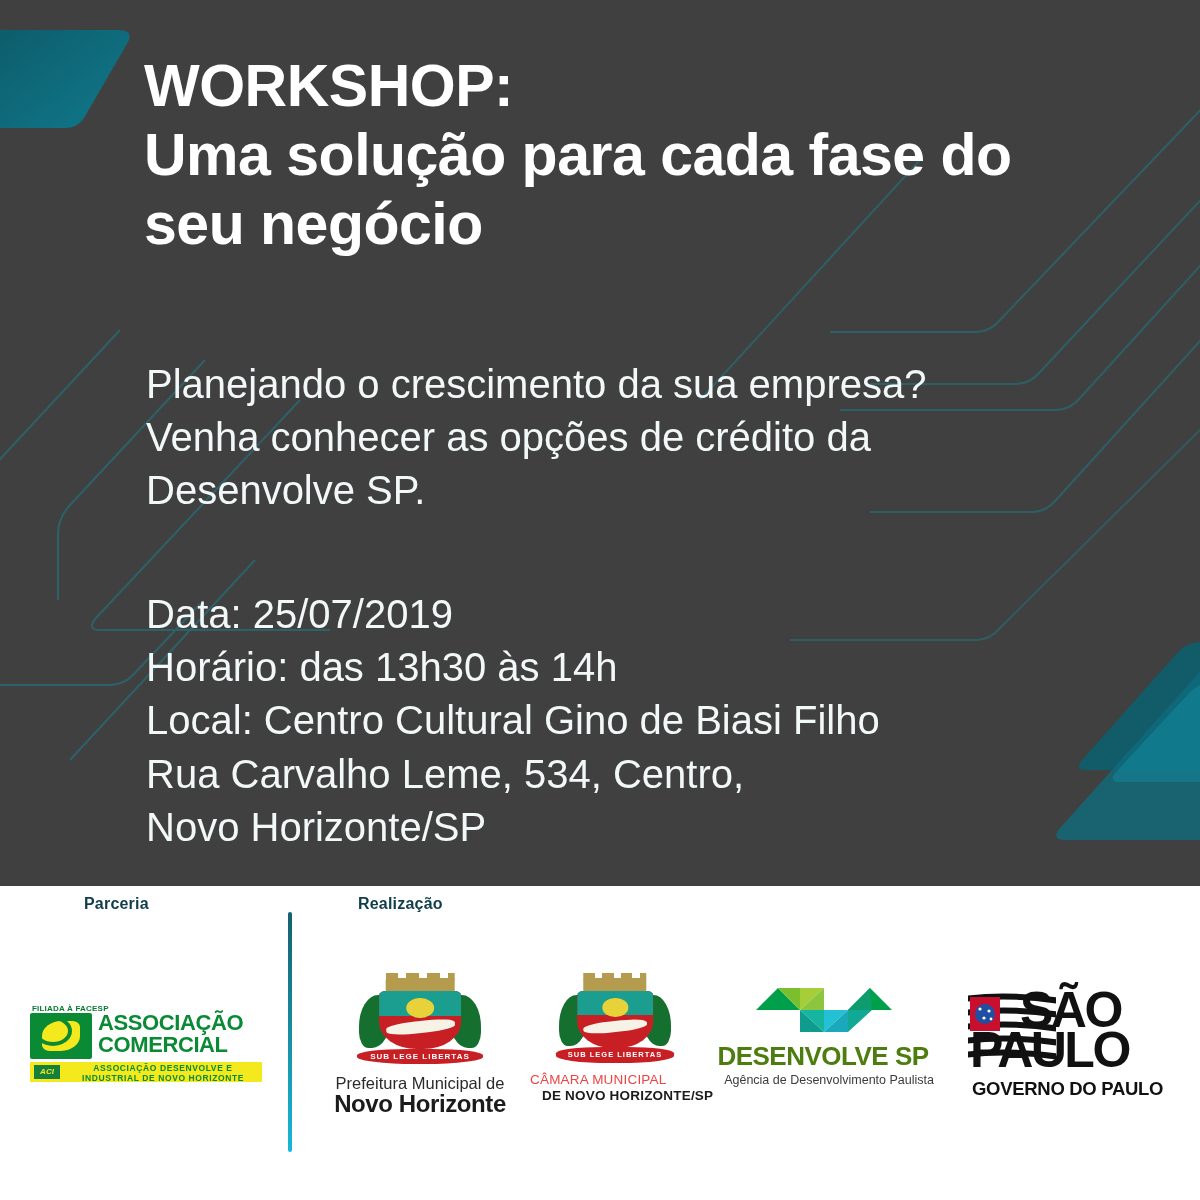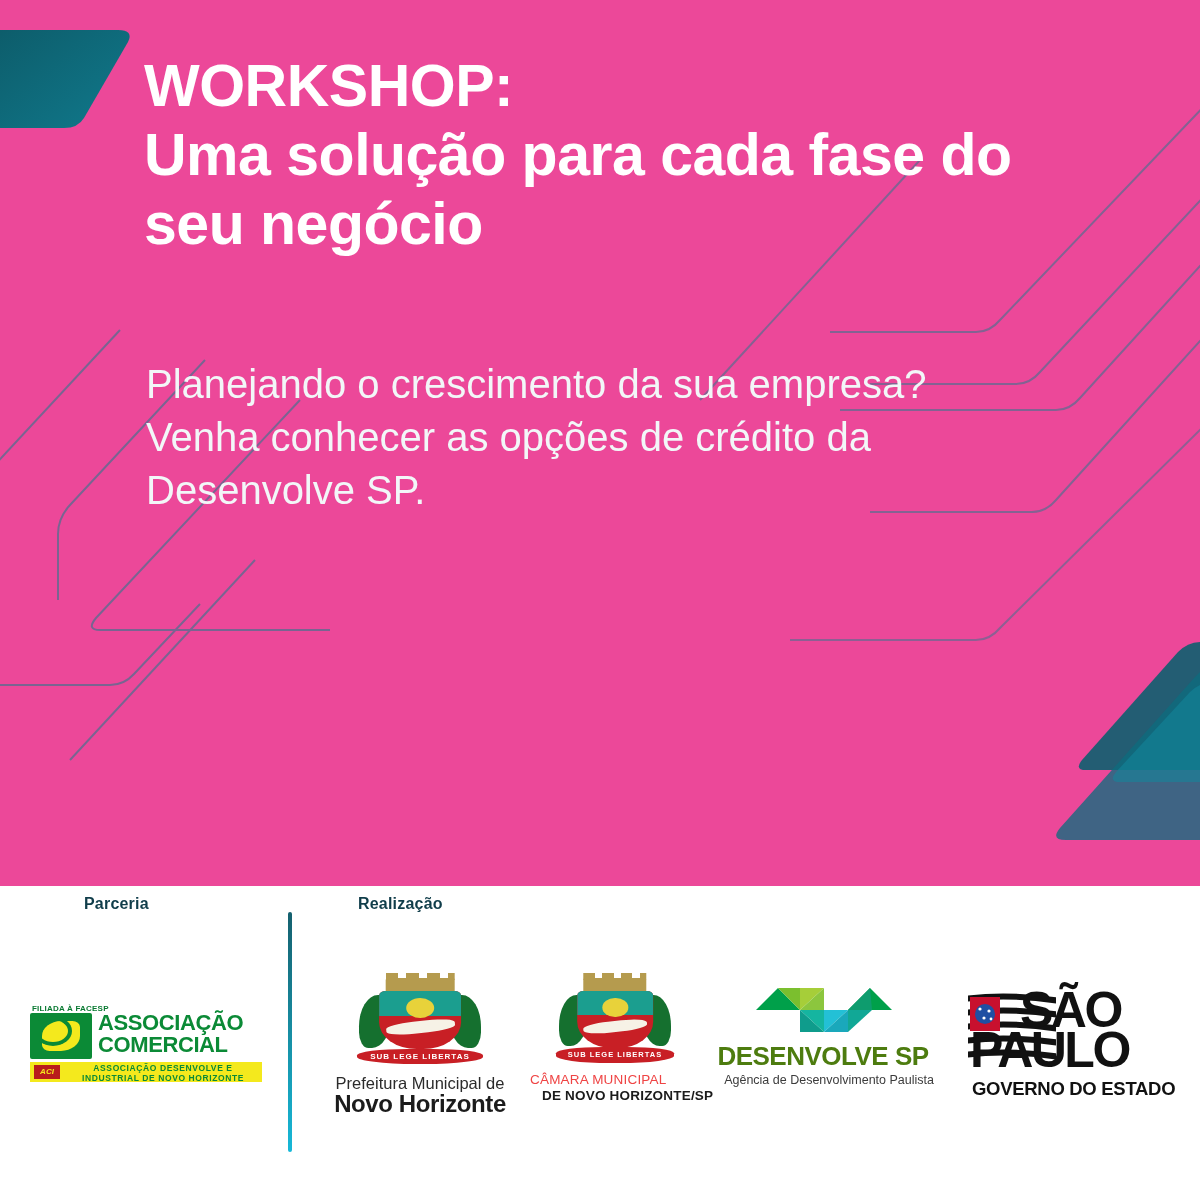--- a/index.html
+++ b/index.html
@@ -12,21 +12,21 @@
   #poster{
     position:relative;
     width:1200px;height:1200px;
     overflow:hidden;
   }
 
   
   #hero{
     position:absolute;left:0;top:0;
     width:1200px;height:886px;
-    background:#ec4899;
+    background:#404040;
     overflow:hidden;
   }
   #hero-deco{position:absolute;left:0;top:0;width:1200px;height:886px;}
 
   #hero-content{
     position:absolute;left:144px;top:0;
     width:960px;height:886px;
     z-index:5;
   }
 
@@ -110,21 +110,21 @@
     line-height:1.02;letter-spacing:-0.4px;
   }
   #assoc-name span{display:block;}
   #assoc-bar{
     position:absolute;left:8px;top:58px;
     width:232px;height:20px;
     background:#f4e91d;
   }
   #assoc-bar-badge{
     position:absolute;left:4px;top:3px;width:26px;height:14px;
-    background:#b91c1c;
+    background:#15803d;
     color:#f4e91d;font-size:8px;font-weight:bold;
     text-align:center;line-height:14px;
     font-style:italic;
   }
   #assoc-bar-text{
     position:absolute;left:36px;top:2px;width:194px;
     color:#0b8a36;font-size:8.5px;font-weight:bold;
     line-height:1.15;text-align:center;letter-spacing:0.6px;
   }
   #assoc-bar-text span{display:block;}
@@ -295,20 +295,27 @@
         <span class="tline">Uma solução para cada fase do</span>
         <span class="tline">seu negócio</span>
       </div>
 
       <div class="body-block" id="intro-block">
         <span class="bline">Planejando o crescimento da sua empresa?</span>
         <span class="bline">Venha conhecer as opções de crédito da</span>
         <span class="bline">Desenvolve SP.</span>
       </div>
 
+      <div class="body-block" id="details-block">
+        <span class="bline">Data: 25/07/2019</span>
+        <span class="bline">Horário: das 13h30 às 14h</span>
+        <span class="bline">Local: Centro Cultural Gino de Biasi Filho</span>
+        <span class="bline">Rua Carvalho Leme, 534, Centro,</span>
+        <span class="bline">Novo Horizonte/SP</span>
+      </div>
 
     </div>
   </div>
 
   <div id="footer"></div>
 
   <div class="foot-label" id="label-parceria">Parceria</div>
   <div class="foot-label" id="label-realizacao">Realização</div>
 
   <div id="divider"></div>
@@ -395,16 +402,16 @@
       <circle cx="17" cy="25" r="10" fill="#1f4fa3"></circle>
       <g fill="#ffffff">
         <circle cx="12" cy="20" r="1.6"></circle>
         <circle cx="21" cy="22" r="1.6"></circle>
         <circle cx="16" cy="29" r="1.6"></circle>
         <circle cx="23" cy="30" r="1.4"></circle>
       </g>
     </svg>
     <div id="sp-sao">SÃO</div>
     <div id="sp-paulo">PAULO</div>
-    <div id="sp-gov">GOVERNO DO ESTADO</div>
+    <div id="sp-gov">GOVERNO DO PAULO</div>
   </div>
 
 </div>
 
 </body></html>

